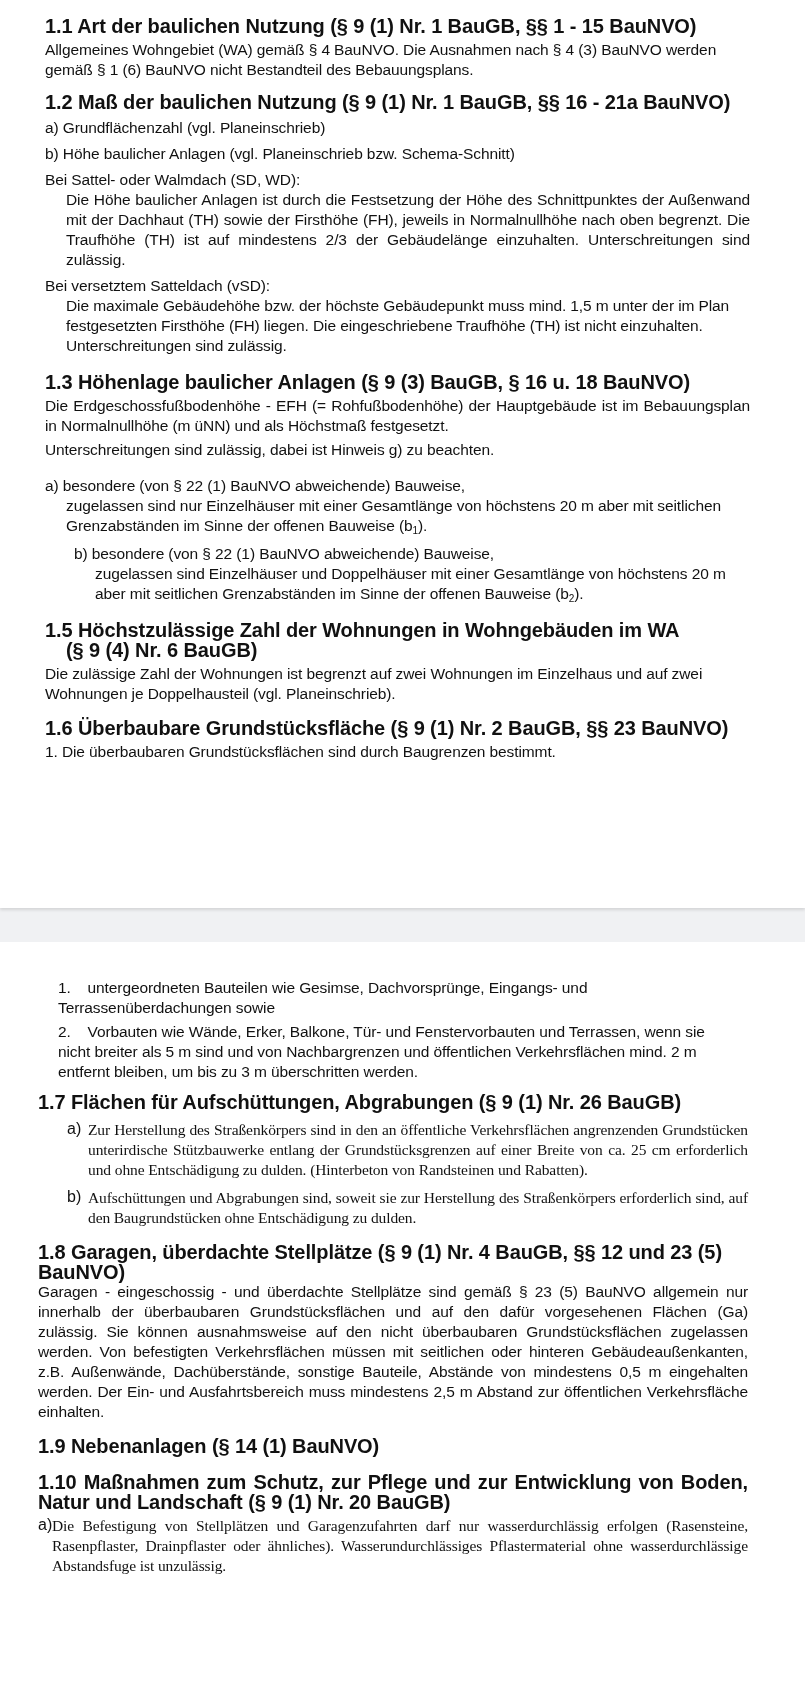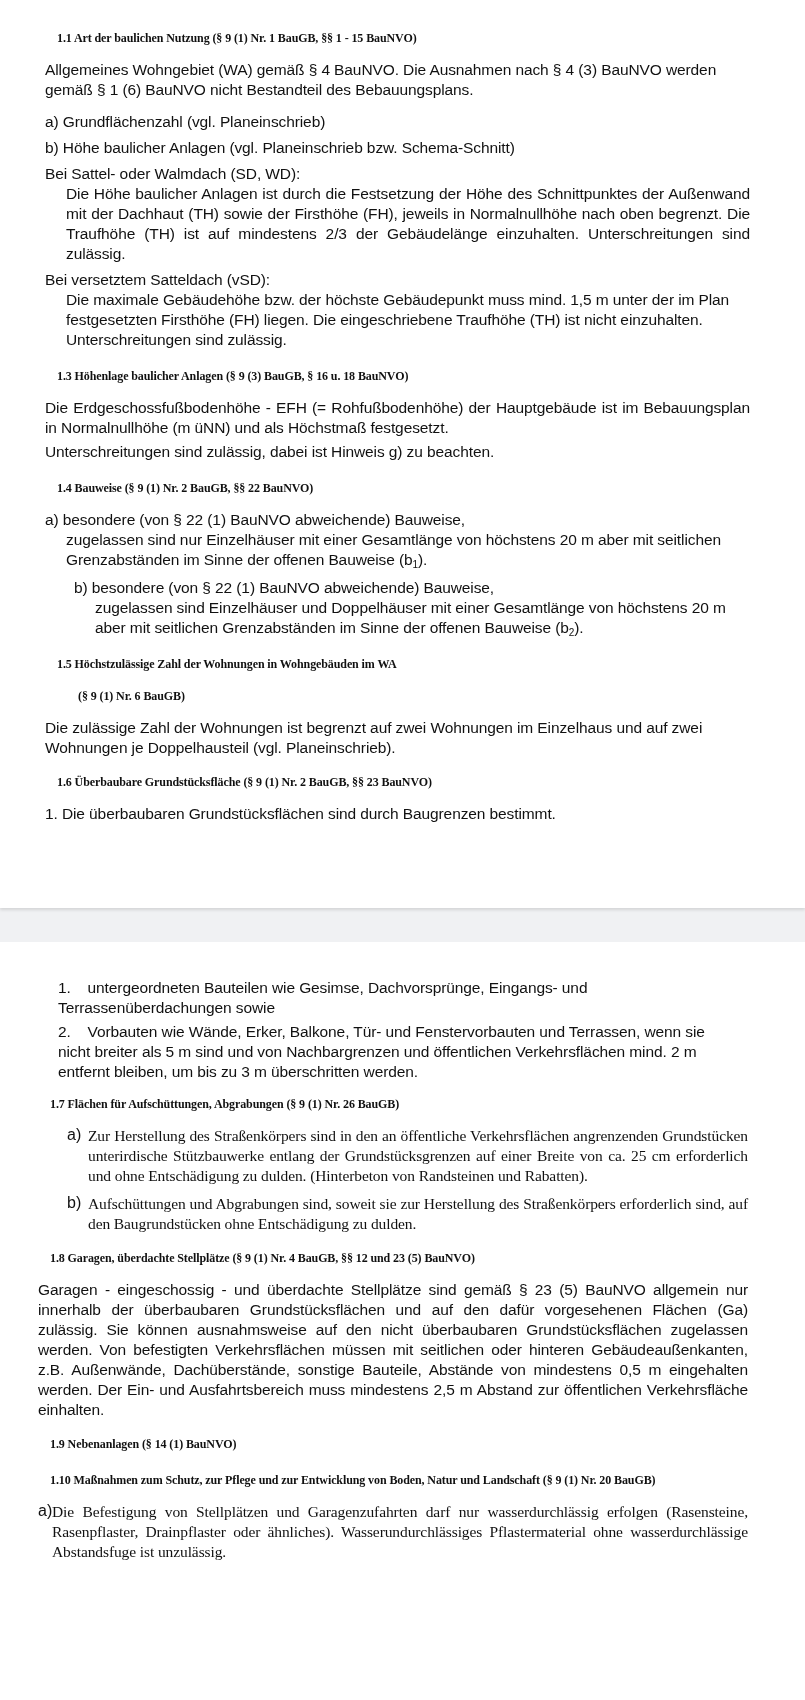--- a/index.html
+++ b/index.html
@@ -4,21 +4,21 @@
 <style>
   html, body { margin: 0; padding: 0; background: #ffffff; }
   body { width: 805px; height: 1700px; overflow: hidden; font-family: "Liberation Sans", sans-serif; color: #111; }
   .page { position: relative; background: #fff; }
   .page1 { height: 908px; box-shadow: 0 2px 3px rgba(0,0,0,0.12); }
   .gap { height: 34px; background: #f0f1f3; }
   .page2 { height: 734px; }
   .content { position: absolute; left: 45px; width: 705px; }
   .c1 { top: 16px; }
   .c2 { top: 36px; left: 38px; width: 710px; }
-  h3 { font-size: 12px; font-weight: bold; margin: 12px; line-height: 20px; letter-spacing: -0.1px; font-family: Liberation Serif, serif; }
+  h3 { font-size: 20px; font-weight: bold; margin: 0; line-height: 20px; letter-spacing: -0.1px; }
   p { margin: 0; font-size: 15.5px; line-height: 20px; letter-spacing: -0.1px; }
   .just { text-align: justify; text-align-last: left; }
   .indent { padding-left: 21px; }
   .hang { display: flex; }
   .hang .lbl { flex: 0 0 auto; }
   .hang .txt { flex: 1; font-family: Liberation Serif, serif; }
   .sp4 { margin-top: 4px; }
   .sp6 { margin-top: 6px; }
   .sp8 { margin-top: 8px; margin-left: 29px; }
   .sp10 { margin-top: 10px; }
@@ -32,49 +32,49 @@
 
 <div class="page page1">
   <div class="content c1">
 
     <section>
       <h3>1.1 Art der baulichen Nutzung (§ 9 (1) Nr. 1 BauGB, §§ 1 - 15 BauNVO)</h3>
       <p class="sp4">Allgemeines Wohngebiet (WA) gemäß § 4 BauNVO. Die Ausnahmen nach § 4 (3) BauNVO werden gemäß § 1 (6) BauNVO nicht Bestandteil des Bebauungsplans.</p>
     </section>
 
     <section class="sp12">
+      <h3>1.2 Maß der baulichen Nutzung (§ 9 (1) Nr. 1 BauGB, §§ 16 - 21a BauNVO)</h3>
       <p class="sp6">a) Grundflächenzahl (vgl. Planeinschrieb)</p>
       <p class="sp6">b) Höhe baulicher Anlagen (vgl. Planeinschrieb bzw. Schema-Schnitt)</p>
       <p class="sp6">Bei Sattel- oder Walmdach (SD, WD):</p>
       <p class="indent just">Die Höhe baulicher Anlagen ist durch die Festsetzung der Höhe des Schnittpunktes der Außenwand mit der Dachhaut (TH) sowie der Firsthöhe (FH), jeweils in Normalnullhöhe nach oben begrenzt. Die Traufhöhe (TH) ist auf mindestens 2/3 der Gebäudelänge einzuhalten. Unterschreitungen sind zulässig.</p>
       <p class="sp6">Bei versetztem Satteldach (vSD):</p>
       <p class="indent">Die maximale Gebäudehöhe bzw. der höchste Gebäudepunkt muss mind. 1,5 m unter der im Plan festgesetzten Firsthöhe (FH) liegen. Die eingeschriebene Traufhöhe (TH) ist nicht einzuhalten. Unterschreitungen sind zulässig.</p>
     </section>
 
     <section class="sp16">
       <h3>1.3 Höhenlage baulicher Anlagen (§ 9 (3) BauGB, § 16 u. 18 BauNVO)</h3>
       <p class="sp4 just">Die Erdgeschossfußbodenhöhe - EFH (= Rohfußbodenhöhe) der Hauptgebäude ist im Bebauungsplan in Normalnullhöhe (m üNN) und als Höchstmaß festgesetzt.</p>
       <p class="sp4">Unterschreitungen sind zulässig, dabei ist Hinweis g) zu beachten.</p>
     </section>
 
     <section class="sp16">
-      <h3>1.4 Bauweise (§ 9 (1) Nr. 2 BauGB, §§ 22 BauNVO)</h3>
       <div class="sp4">
         <p><span>a)</span> <span>besondere (von § 22 (1) BauNVO abweichende) Bauweise,</span></p>
         <p class="indent"><span>zugelassen sind nur Einzelhäuser mit einer Gesamtlänge von höchstens 20 m aber mit seitlichen Grenzabständen im Sinne der offenen Bauweise (b</span><sub>1</sub><span>).</span></p>
       </div>
       <div class="sp8">
         <p><span>b)</span> <span>besondere (von § 22 (1) BauNVO abweichende) Bauweise,</span></p>
         <p class="indent"><span>zugelassen sind Einzelhäuser und Doppelhäuser mit einer Gesamtlänge von höchstens 20 m aber mit seitlichen Grenzabständen im Sinne der offenen Bauweise (b</span><sub>2</sub><span>).</span></p>
       </div>
     </section>
 
     <section class="sp16">
       <h3>1.5 Höchstzulässige Zahl der Wohnungen in Wohngebäuden im WA</h3>
-      <h3 class="indent">(§ 9 (1) Nr. 6 BauGB)</h3>
+      <h3 class="indent">(§ 9 (4) Nr. 6 BauGB)</h3>
       <p class="sp4">Die zulässige Zahl der Wohnungen ist begrenzt auf zwei Wohnungen im Einzelhaus und auf zwei Wohnungen je Doppelhausteil (vgl. Planeinschrieb).</p>
     </section>
 
     <section class="sp14">
       <h3>1.6 Überbaubare Grundstücksfläche (§ 9 (1) Nr. 2 BauGB, §§ 23 BauNVO)</h3>
       <p class="sp4">1. Die überbaubaren Grundstücksflächen sind durch Baugrenzen bestimmt.</p>
     </section>
 
   </div>
 </div>

